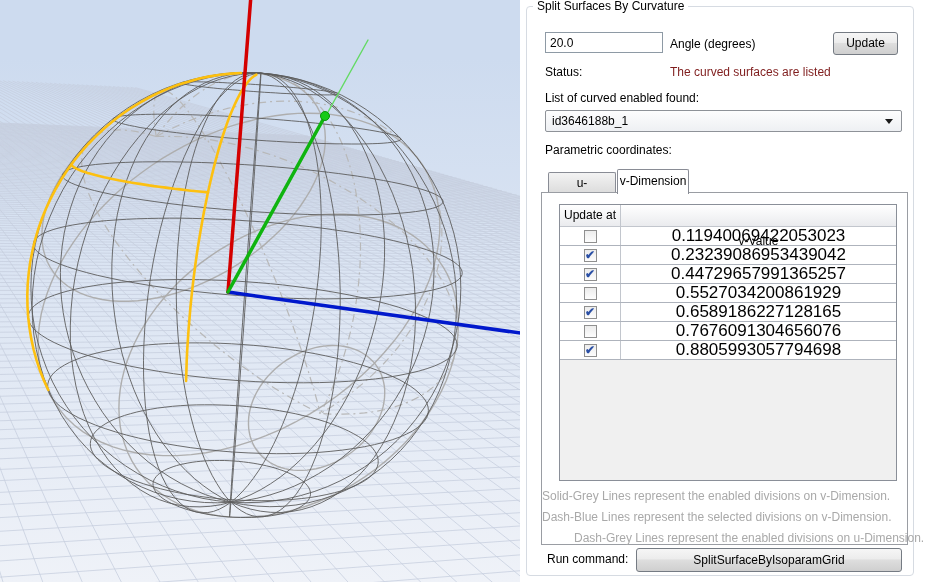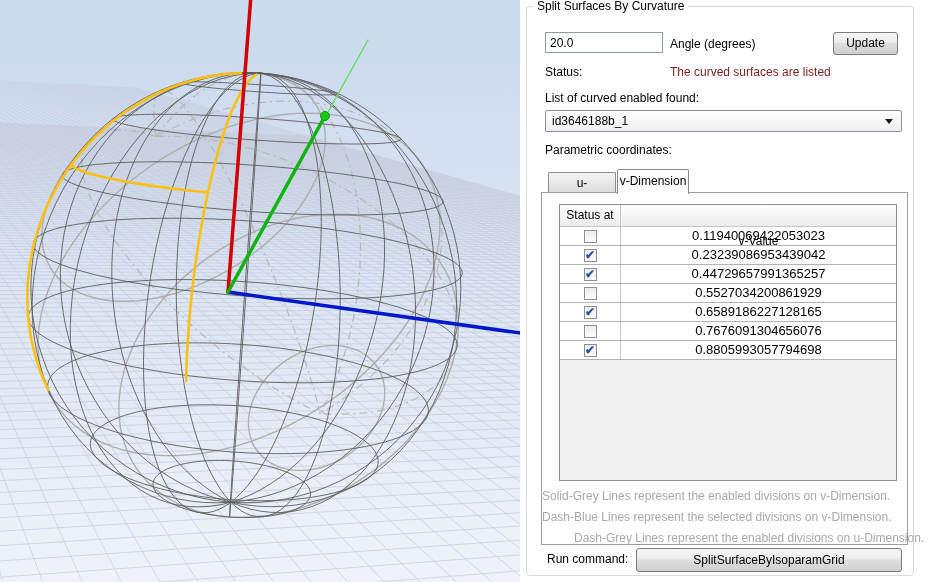--- a/index.html
+++ b/index.html
@@ -32,21 +32,21 @@
   .tab-u{left:28px;top:172px;width:68px;height:21px;line-height:20px;background:linear-gradient(#f3f3f3,#dcdcdc);z-index:1;}
   .tab-v{left:97px;top:169px;width:72px;height:25px;line-height:22px;background:#fff;z-index:3;}
   .tabpanel{position:absolute;left:21px;top:192px;width:367px;height:353px;border:1px solid #9a9da3;background:#fff;z-index:2;}
   .ptable{position:absolute;left:17px;top:11px;width:338px;height:277px;border:1px solid #8a8f98;background:#f0f0f0;}
   .ptable .hrow{display:flex;height:22px;background:linear-gradient(#ffffff,#eaebee);border-bottom:1px solid #c2c6cd;}
   .ptable .hcell{text-align:center;line-height:21px;}
   .hc1{width:61px;border-right:1px solid #c2c6cd;}
   .hc2{flex:1;margin-top:26px;}
   .prow{display:flex;height:19px;background:#fff;border-bottom:1px solid #aeb3bc;}
   .ccell{width:61px;border-right:1px solid #c2c6cd;display:flex;align-items:center;justify-content:center;}
-  .vcell{flex:1;text-align:center;line-height:18px;font-size:13px;}
+  .vcell{flex:1;text-align:center;line-height:18px;font-size:17px;}
   .cb{width:13px;height:13px;border:1px solid #8f8f8f;background:linear-gradient(#ececec,#fdfdfd);
       font-size:12px;line-height:11px;text-align:center;color:#2a4fa5;font-weight:bold;cursor:default;}
   .legend{position:absolute;left:0;width:100%;text-align:left;color:#a9a9a9;}
 </style>
 </head>
 <body>
 
 <div class="stage">
 
   <div class="viewport">
@@ -435,21 +435,21 @@
     </div>
 
     <div class="lbl" style="left:25px;top:143px;">Parametric coordinates:</div>
 
     <div class="tab tab-u">u-Dimension</div>
     <div class="tab tab-v">v-Dimension</div>
 
     <div class="tabpanel">
       <div class="ptable">
         <div class="hrow">
-          <div class="hcell hc1">Status at</div>
+          <div class="hcell hc1">Update at</div>
           <div class="hcell hc2">v-Value</div>
         </div>
         <div id="rows">
             <div class="prow">
               <div class="ccell">
                 <div class="cb"></div>
               </div>
               <div class="vcell">0.11940069422053023</div>
             </div>
             <div class="prow">

